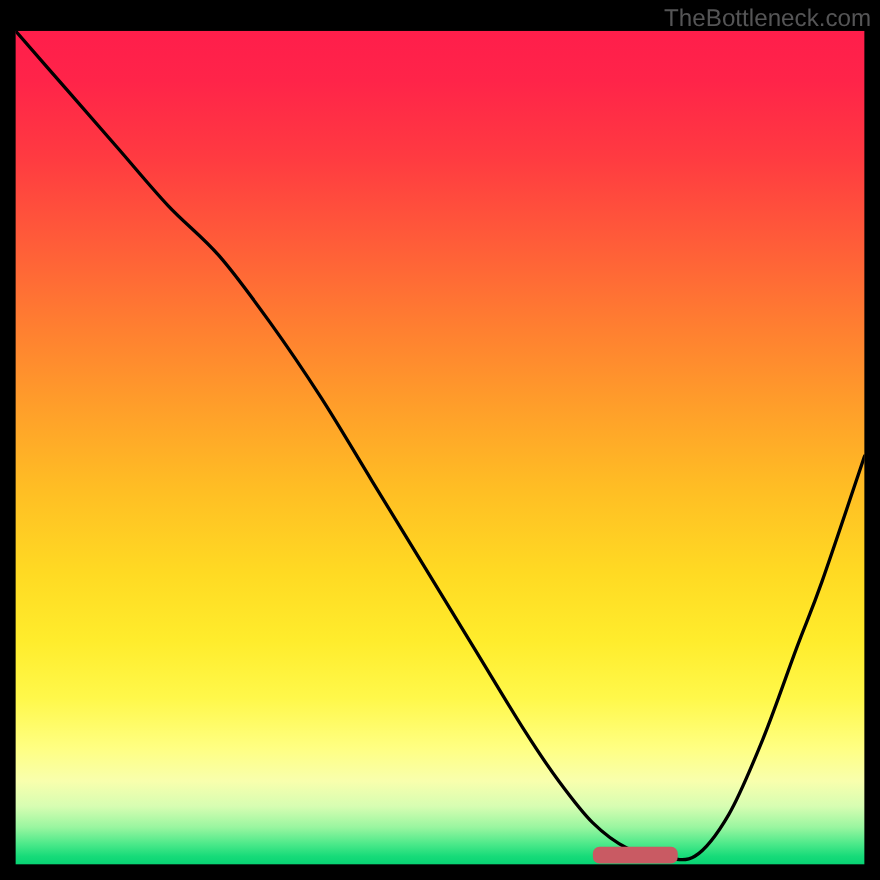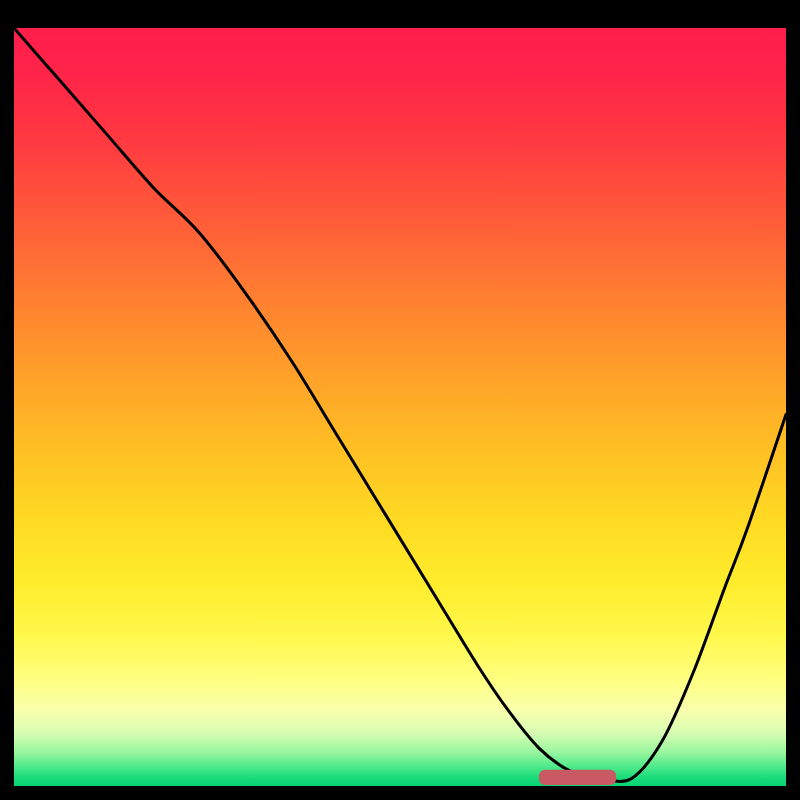--- a/index.html
+++ b/index.html
@@ -34,20 +34,21 @@
   svg.plot {
     width: 100%;
     height: 100%;
     display: block;
   }
 </style>
 </head>
 <body>
 
 <div class="chart-container">
+  <div class="watermark">TheBottleneck.com</div>
   <div class="plot-area">
     <svg class="plot" viewBox="0 0 772 758" preserveAspectRatio="none">
       <defs>
         <linearGradient id="bg-grad" x1="0" y1="0" x2="0" y2="1">
             <stop offset="0%" stop-color="#ff1e4b"></stop>
             <stop offset="6%" stop-color="#ff2449"></stop>
             <stop offset="15%" stop-color="#ff3a41"></stop>
             <stop offset="25%" stop-color="#ff5b39"></stop>
             <stop offset="35%" stop-color="#ff7d31"></stop>
             <stop offset="45%" stop-color="#ff9e2a"></stop>

